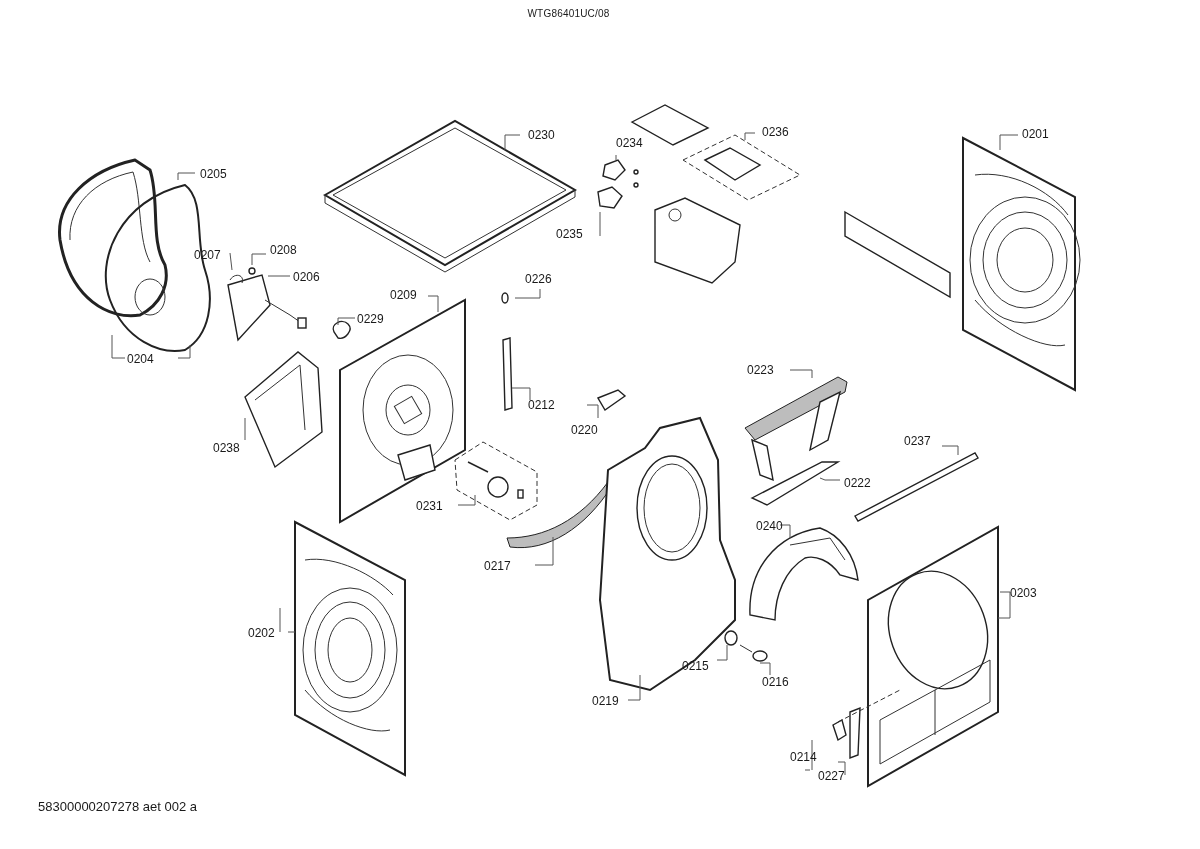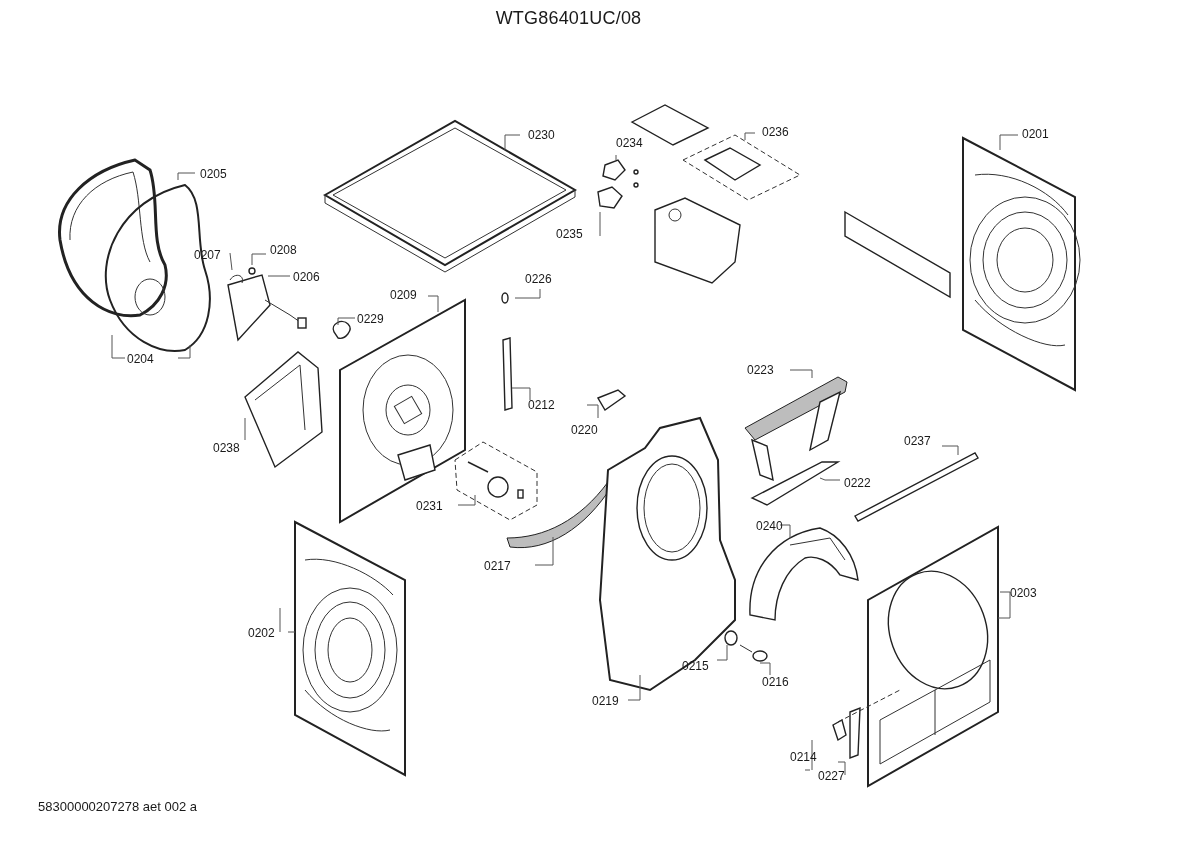--- a/index.html
+++ b/index.html
@@ -1,19 +1,19 @@
 <!DOCTYPE html>
 <html><head>
 <meta charset="utf-8">
 <style>
   html, body { margin: 0; padding: 0; background: #ffffff; }
   body { width: 1200px; height: 849px; position: relative; overflow: hidden;
          font-family: "Liberation Sans", sans-serif; color: #1a1a1a; }
   #title { position: absolute; top: 8px; left: 0; width: 1137px; text-align: center;
-           font-size: 18px; letter-spacing: 0.2px; }
+           font-size: 10px; letter-spacing: 0.2px; }
   #footer { position: absolute; left: 38px; top: 799px; font-size: 13px; text-align: right; }
   svg#diagram { position: absolute; left: 0; top: 0; }
   .lbl { font-family: "Liberation Sans", sans-serif; font-size: 12px; fill: #1a1a1a; }
   .leader { fill: none; stroke: #555; stroke-width: 1; }
   .part { fill: #fff; stroke: #222; stroke-width: 1.4; }
   .partthin { fill: none; stroke: #333; stroke-width: 1; }
   .dash { fill: none; stroke: #333; stroke-width: 1; stroke-dasharray: 5 3; }
   .hatch { fill: #bdbdbd; stroke: #222; stroke-width: 1; }
 </style>
 </head>

